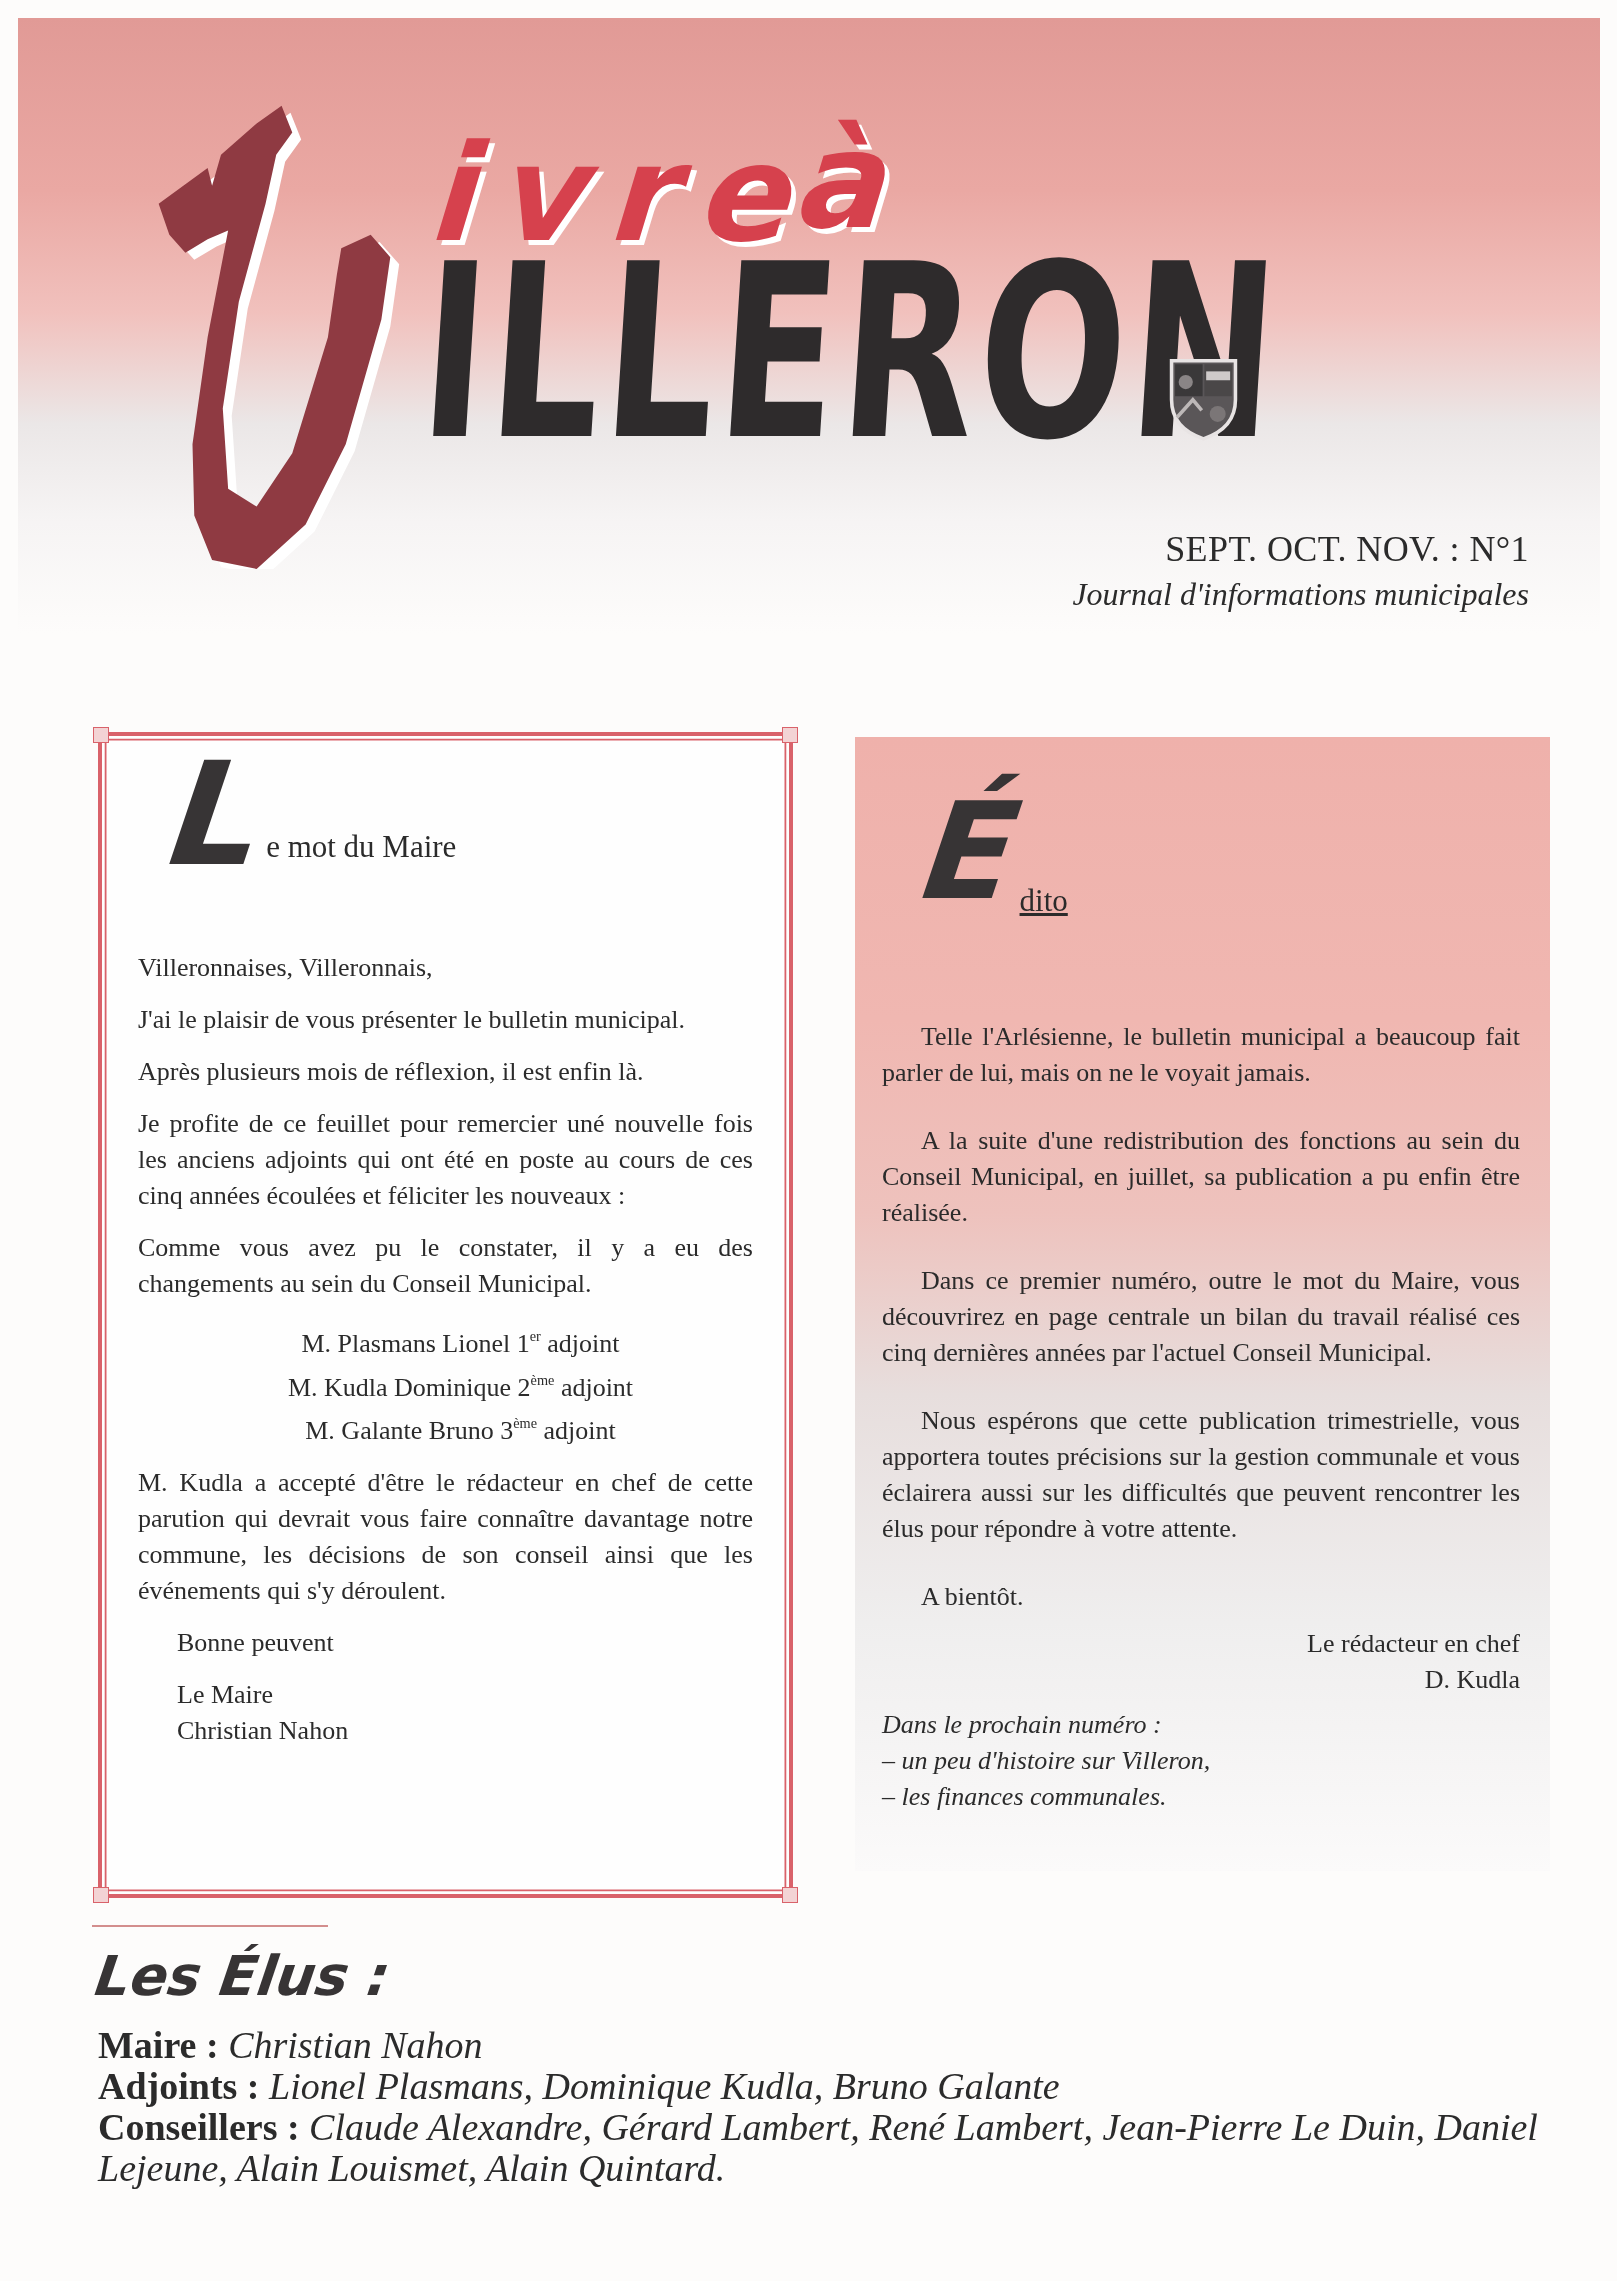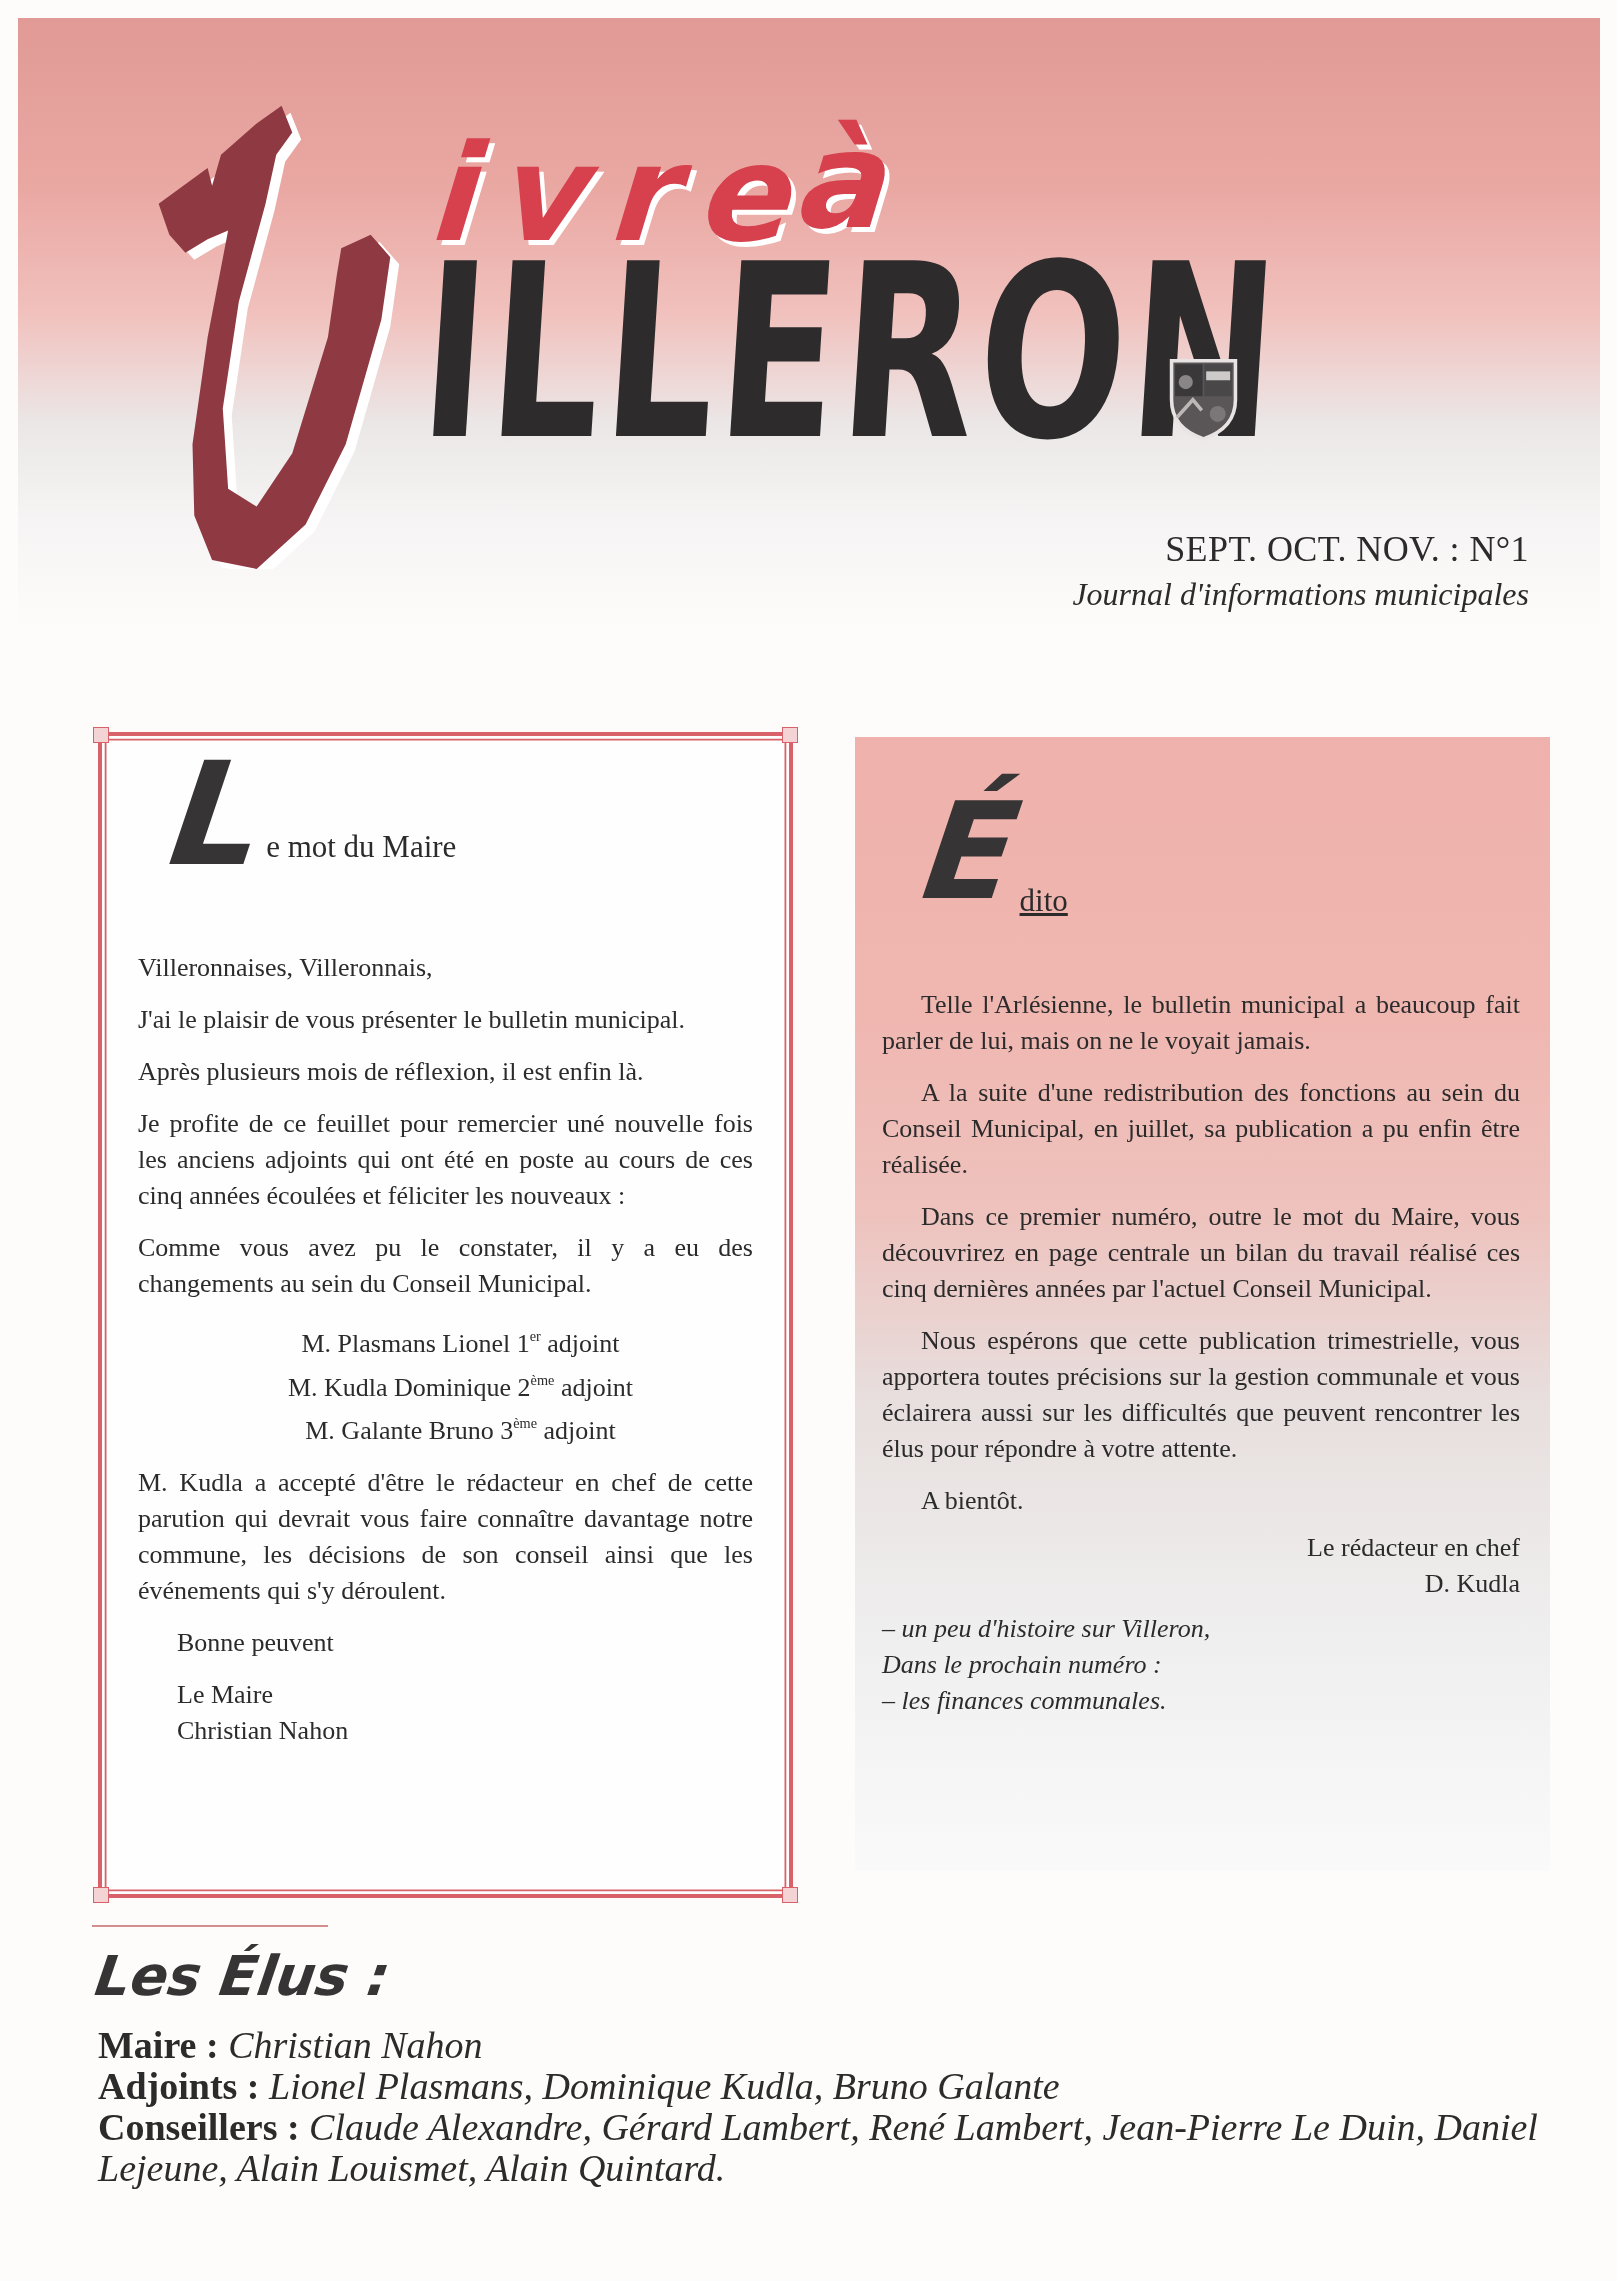--- a/index.html
+++ b/index.html
@@ -89,21 +89,21 @@
 
     
     .edito {
       position: absolute; left: 855px; top: 737px; width: 695px; height: 1134px;
       background: linear-gradient(180deg, #efb1ab 0%, #f0b7b1 25%, #eec2bd 42%, #e7dedd 58%, #efeeee 78%, #fbfafa 100%);
     }
     .edito-head { left: 71px; top: 62px; }
     .edito-head .big-initial { font-size: 134px; }
     .edito-head .head-rest { margin-bottom: -12.5px; text-decoration: underline; }
     .edito-body { left: 27px; top: 250px; width: 638px; }
-    .edito-body p { text-indent: 39px; }
+    .edito-body p { text-indent: 39px; margin-top: 32px; }
     .signature-right { text-align: right; line-height: 36px; margin-top: -5.3px; }
     .next-issue { font-style: italic; line-height: 36px; margin-top: 9px; text-align: left; }
 
     
     .elus-rule {
       position: absolute; left: 92px; top: 1925px; width: 236px; height: 1.8px; background: #d38e8d;
     }
     .elus-title {
       position: absolute; left: 96px; top: 1944px;
       font-family: "DejaVu Sans", sans-serif; font-weight: bold; font-style: oblique;
@@ -195,22 +195,22 @@
       <p>Telle l'Arlésienne, le bulletin municipal a beaucoup fait parler de lui, mais on ne le voyait jamais.</p>
       <p>A la suite d'une redistribution des fonctions au sein du Conseil Municipal, en juillet, sa publication a pu enfin être réalisée.</p>
       <p>Dans ce premier numéro, outre le mot du Maire, vous découvrirez en page centrale un bilan du travail réalisé ces cinq dernières années par l'actuel Conseil Municipal.</p>
       <p>Nous espérons que cette publication trimestrielle, vous apportera toutes précisions sur la gestion communale et vous éclairera aussi sur les difficultés que peuvent rencontrer les élus pour répondre à votre attente.</p>
       <p>A bientôt.</p>
       <div class="signature-right">
         <div>Le rédacteur en chef</div>
         <div>D. Kudla</div>
       </div>
       <div class="next-issue">
+        <div>Dans le prochain numéro :</div>
         <div>– un peu d'histoire sur Villeron,</div>
-        <div>Dans le prochain numéro :</div>
         <div>– les finances communales.</div>
       </div>
     </div>
   </section>
 
   <div class="elus-rule"></div>
   <h2 class="elus-title">Les Élus :</h2>
   <div class="elus-list">
     <div>
       <span class="role">Maire :</span>

